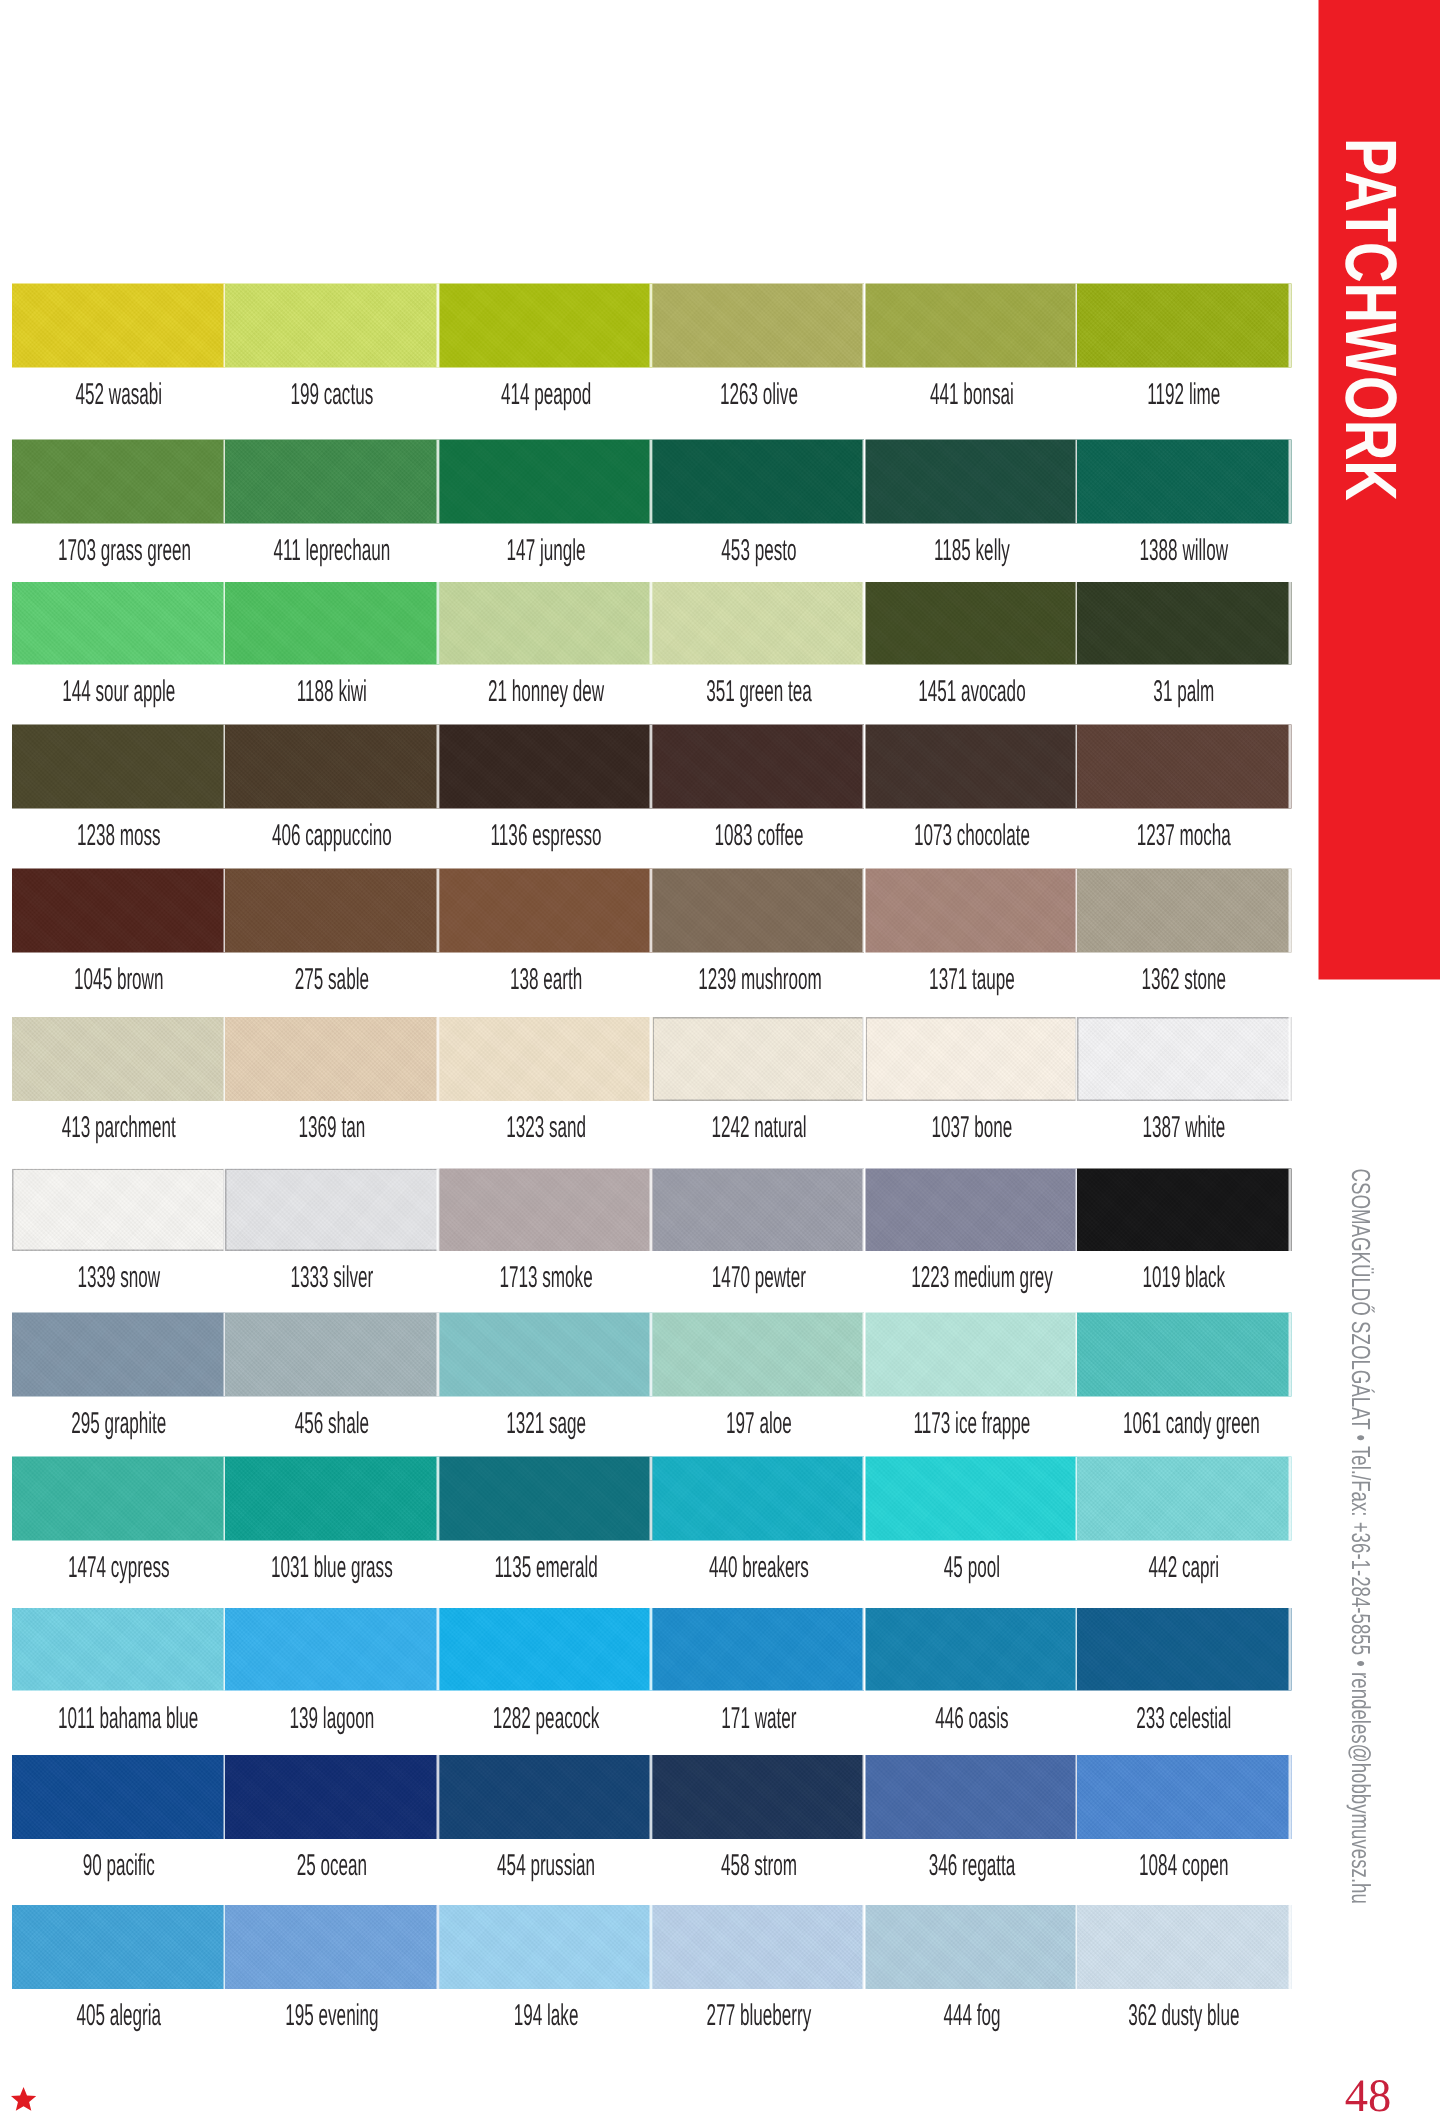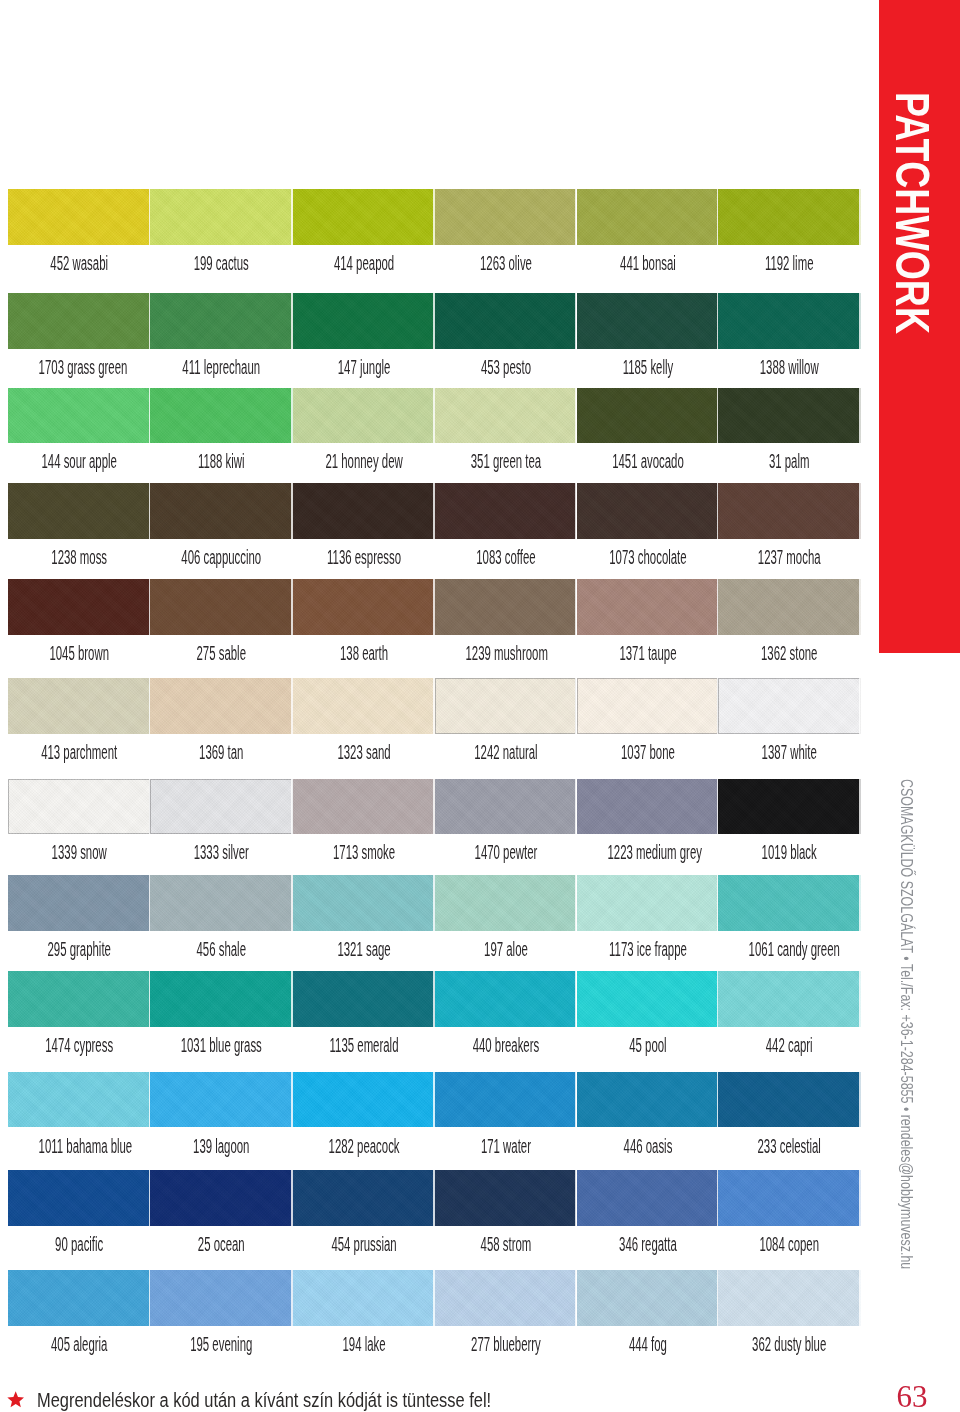--- a/index.html
+++ b/index.html
@@ -557,18 +557,15 @@
       </div>
   </div>
 
   <div class="contact">
     <span><i>CSOMAGKÜLDŐ SZOLGÁLAT • Tel./Fax: +36-1-284-5855 • rendeles@hobbymuvesz.hu</i></span>
   </div>
 
   <svg class="star-icon" viewBox="0 0 32 30.5">
     <path d="M16 0.4 L20.25 10.7 L31.4 11.5 L22.85 18.85 L25.5 29.6 L16 23.8 L6.5 29.6 L9.15 18.85 L0.6 11.5 L11.75 10.7 Z" fill="#E01B22"></path>
   </svg>
-  <div class="footer-note">
-    <i>Megrendeléskor a kód után a kívánt szín kódját is tüntesse fel!</i>
-  </div>
-  <div class="page-num" style="color: rgb(200, 33, 60);">63</div>
+  <div class="page-num" style="color: rgb(200, 33, 60);">48</div>
 
 </div>
 
 </body></html>

